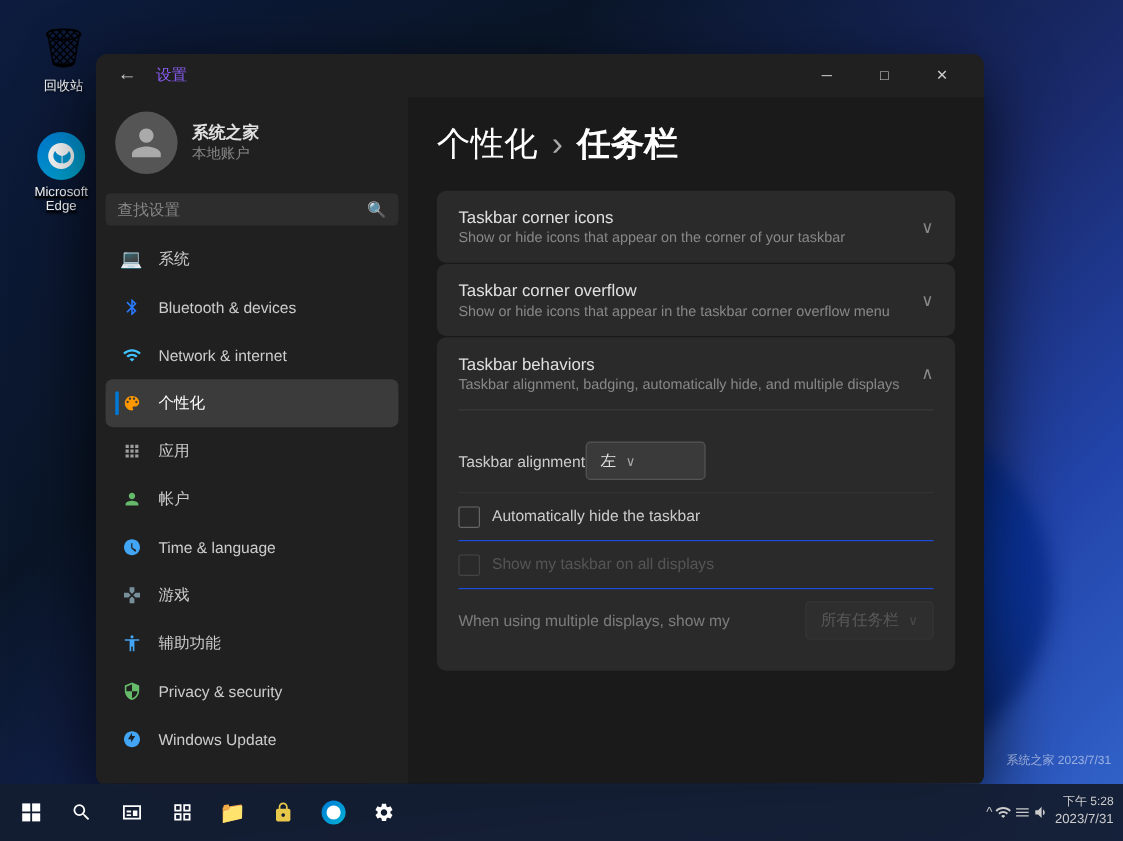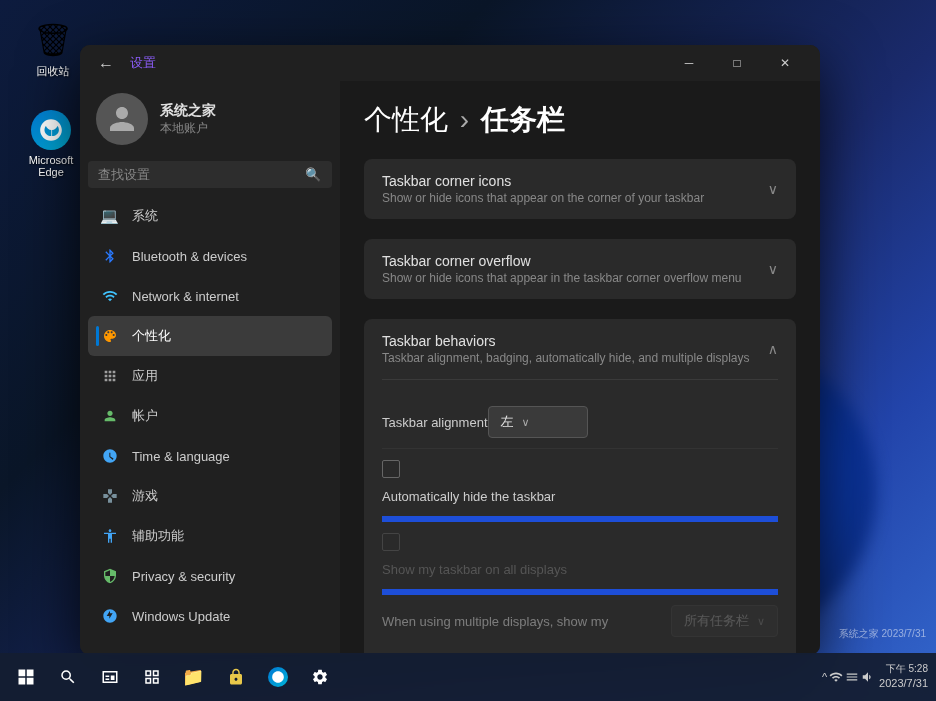--- a/index.html
+++ b/index.html
@@ -287,21 +287,21 @@
       font-weight: 300;
       margin-bottom: 20px;
     }
     .breadcrumb-sep { color: #aaa; margin: 0 4px; font-weight: 300; }
     .breadcrumb-current { font-weight: 600; }
 
     
     .settings-section {
       background: #2a2a2a;
       border-radius: 8px;
-      margin-bottom: 20px;
+      margin-bottom: 1px;
       overflow: hidden;
     }
 
     .section-header {
       display: flex;
       align-items: center;
       justify-content: space-between;
       padding: 14px 18px;
       cursor: pointer;
     }
@@ -345,22 +345,21 @@
       min-width: 100px;
     }
     .dropdown-arrow { color: #aaa; font-size: 11px; }
 
     
     .checkbox-row {
       display: flex;
       align-items: flex-start;
       gap: 10px;
       padding: 10px 0;
-      border-bottom: 6px solid #1d4ed8;
-      flex-direction: column;
+      border-bottom: 1px solid #1d4ed8;
     }
     .checkbox-row:last-child { border-bottom: none; }
     .checkbox {
       width: 18px;
       height: 18px;
       border: 1.5px solid #666;
       border-radius: 2px;
       flex-shrink: 0;
       margin-top: 1px;
       display: flex;
@@ -433,21 +432,21 @@
 <body>
 
 <div class="desktop">
   <div class="orb"></div>
 
   <div class="desktop-icon recycle-bin" style="position:absolute;top:20px;left:18px;">
     <div class="icon-img" style="font-size:32px;">🗑</div>
     <div class="icon-label">回收站</div>
   </div>
 
-  <div class="desktop-icon edge-icon" style="position:absolute;top:110px;left:16px;">
+  <div class="desktop-icon edge-icon" style="position:absolute;top:110px;left:16px;text-decoration:underline;">
     <div class="icon-img" style="font-size:32px; background:linear-gradient(135deg,#0078d4,#00b4d8); border-radius:50%; width:40px;height:40px;display:flex;align-items:center;justify-content:center;">
       <svg width="26" height="26" viewBox="0 0 24 24" fill="white">
           <path d="M12 2C6.5 2 2 6.5 2 12s4.5 10 10 10 10-4.5 10-10S17.5 2 12 2zm-1 15.5c-3-.5-5-3-5-5.5 0-1.5.5-2.8 1.3-3.8.8 2 2.7 3.5 5 3.8v5.5h-1.3zm2 0v-5.5c2.3-.3 4.2-1.8 5-3.8.8 1 1.3 2.3 1.3 3.8 0 2.5-2 5-5 5.5H13z"></path>
         </svg>
     </div>
     <div class="icon-label">Microsoft Edge</div>
   </div>
 
   <div class="settings-window">
 

